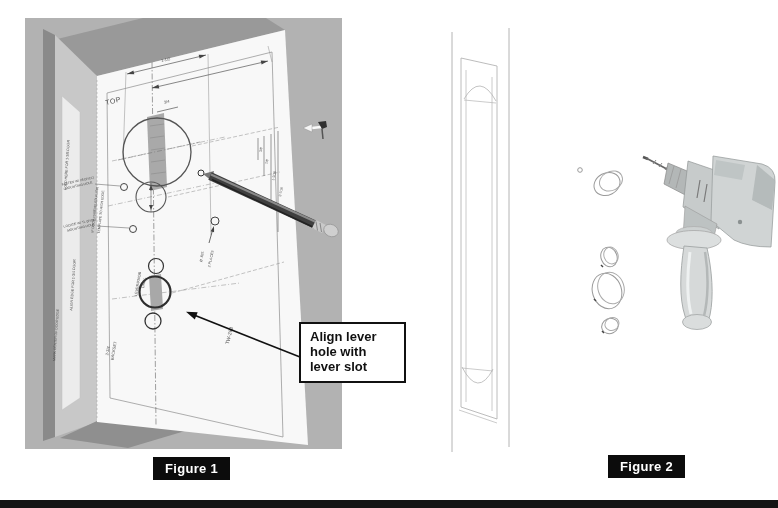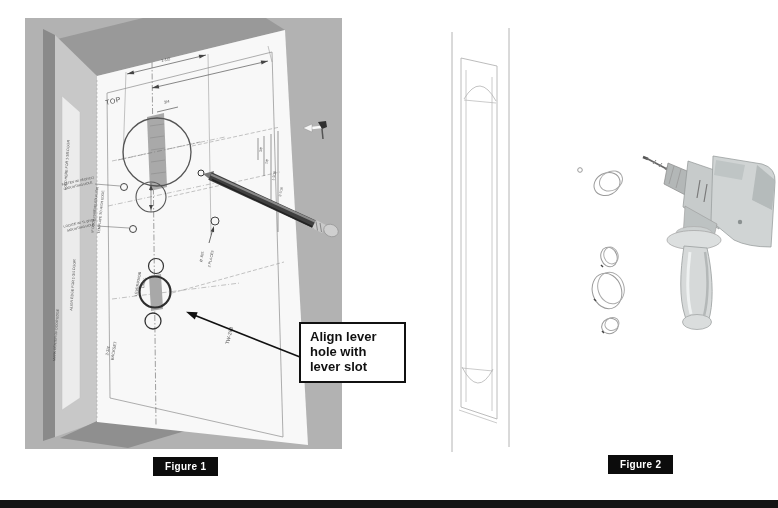--- a/index.html
+++ b/index.html
@@ -4,21 +4,21 @@
 <style>
   html,body { margin:0; padding:0; }
   body {
     width:778px; height:508px; position:relative; overflow:hidden;
     background:#ffffff; font-family:"Liberation Sans", sans-serif;
   }
   svg { position:absolute; left:0; top:0; }
   svg text { font-family:"Liberation Sans", sans-serif; fill:#4a4a4a; }
   .figure-label {
     position:absolute; background:#0c0c0c; color:#ffffff;
-    font-weight:bold; font-size:10px; padding:4px 12px; letter-spacing:.3px;
+    font-weight:bold; font-size:13px; padding:4px 12px; letter-spacing:.3px;
   }
   #fig1-label { left:153px; top:457px; }
   #fig2-label { left:608px; top:455px; }
   .callout {
     position:absolute; left:299px; top:322px; width:86px;
     background:#ffffff; border:2.5px solid #111111;
     padding:5px 8px 6px 9px; font-size:13px; font-weight:bold;
     line-height:1.17; color:#111111;
   }
   .bottom-rule {

